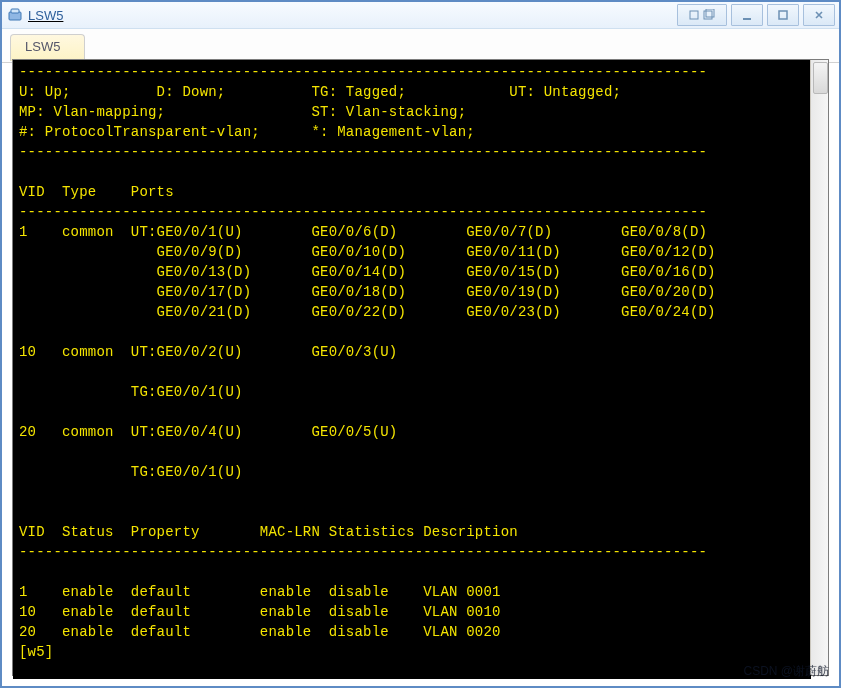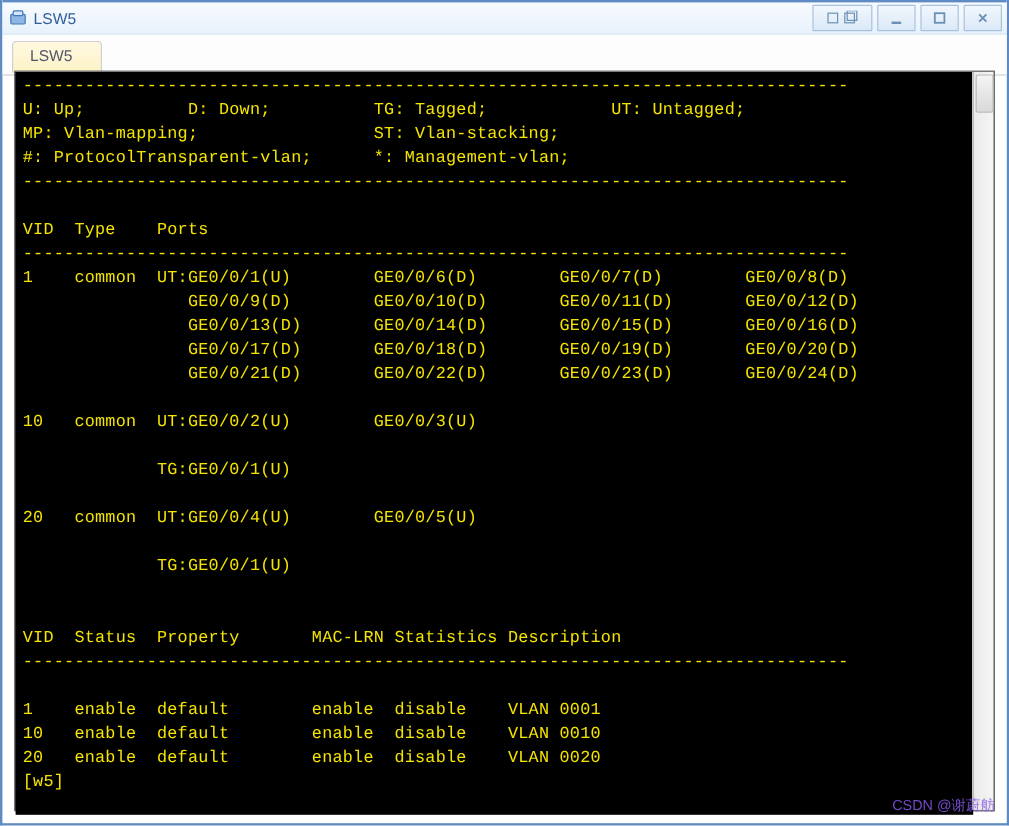--- a/index.html
+++ b/index.html
@@ -1,33 +1,33 @@
 <!DOCTYPE html>
 <html><head>
 <meta charset="utf-8">
 <style>
   html, body { margin:0; padding:0; font-family: "Segoe UI", Arial, sans-serif; background:#fff; }
-  .frame { width:841px; height:688px; position:relative; border:2px solid #5e8bc4; border-top:none; box-sizing:border-box; background:#fff; overflow:hidden;}
+  .frame { width:841px; height:688px; position:relative; border:2px solid #5e8bc4; border-top:none; box-sizing:border-box; background:#fff; overflow:hidden;text-decoration:underline;}
   
   .titlebar { height:26px; background:linear-gradient(#f7fbff,#e8f1fb); border-bottom:1px solid #cfe0f0; border-top:2px solid #5e8bc4; display:flex; align-items:center; padding:0 4px 0 6px; color:#2e5f9b; font-size:13px; }
   .titlebar .app-icon { width:14px; height:14px; margin-right:6px; }
   .titlebar .app-icon svg{display:block}
   .titlebar .spacer{flex:1}
   .winbtn { width:30px; height:20px; border:1px solid #a7c0dd; background:linear-gradient(#f1f7fd,#dbe9f7); margin-left:4px; display:flex; align-items:center; justify-content:center; color:#5a7fa6; border-radius:1px; cursor:pointer;}
   .winbtn.wide{width:48px}
   .winbtn svg{display:block}
   
   .tabstrip { height:29px; background:#fdfdfd; border-bottom:1px solid #d1d1d1; padding:4px 0 0 8px; }
   .tab { display:inline-block; padding:4px 24px 6px 14px; font-size:13px; color:#55566a; background:linear-gradient(#fff8e0,#fdf3c6); border:1px solid #cfcfcf; border-bottom:1px solid #fdf3c6; border-radius:4px 4px 0 0; position:relative; top:1px;}
   
   .contentwrap{ position:absolute; top:59px; left:10px; right:10px; bottom:10px; border:1px solid #7c7c7c; background:#000; }
   .scrollbar{ position:absolute; top:0; right:0; width:17px; height:100%; background:linear-gradient(90deg,#e9e9e9,#f6f6f6); border-left:1px solid #cac6bd;}
   .scroll-thumb{ position:absolute; top:2px; left:2px; width:13px; height:30px; background:linear-gradient(#f4f4f4,#d9d9d9); border:1px solid #b9b9b9; border-radius:2px;}
   .terminal{ position:absolute; top:0; left:0; right:17px; height:100%; background:#000; color:#f4e400; font-family: Consolas, "Courier New", monospace; font-size:14px; line-height:20px; padding:2px 4px 2px 6px; white-space:pre; overflow:hidden; letter-spacing:0.2px;}
-  .watermark{ position:absolute; right:10px; bottom:6px; color:#8b5cf6; font-size:12px; opacity:0.8; text-shadow:0 0 2px rgba(0,0,0,0.2); pointer-events:none;}
+  .watermark{ position:absolute; right:10px; bottom:6px; color:#0f172a; font-size:12px; opacity:0.8; text-shadow:0 0 2px rgba(0,0,0,0.2); pointer-events:none;}
 </style>
 </head>
 <body>
 
 <div class="frame">
 
   <div class="titlebar">
     <span class="app-icon">
       <svg width="14" height="14" viewBox="0 0 14 14">
         <rect x="1" y="4" width="12" height="8" rx="1" fill="#8fb7e4" stroke="#3f78b6"></rect>

